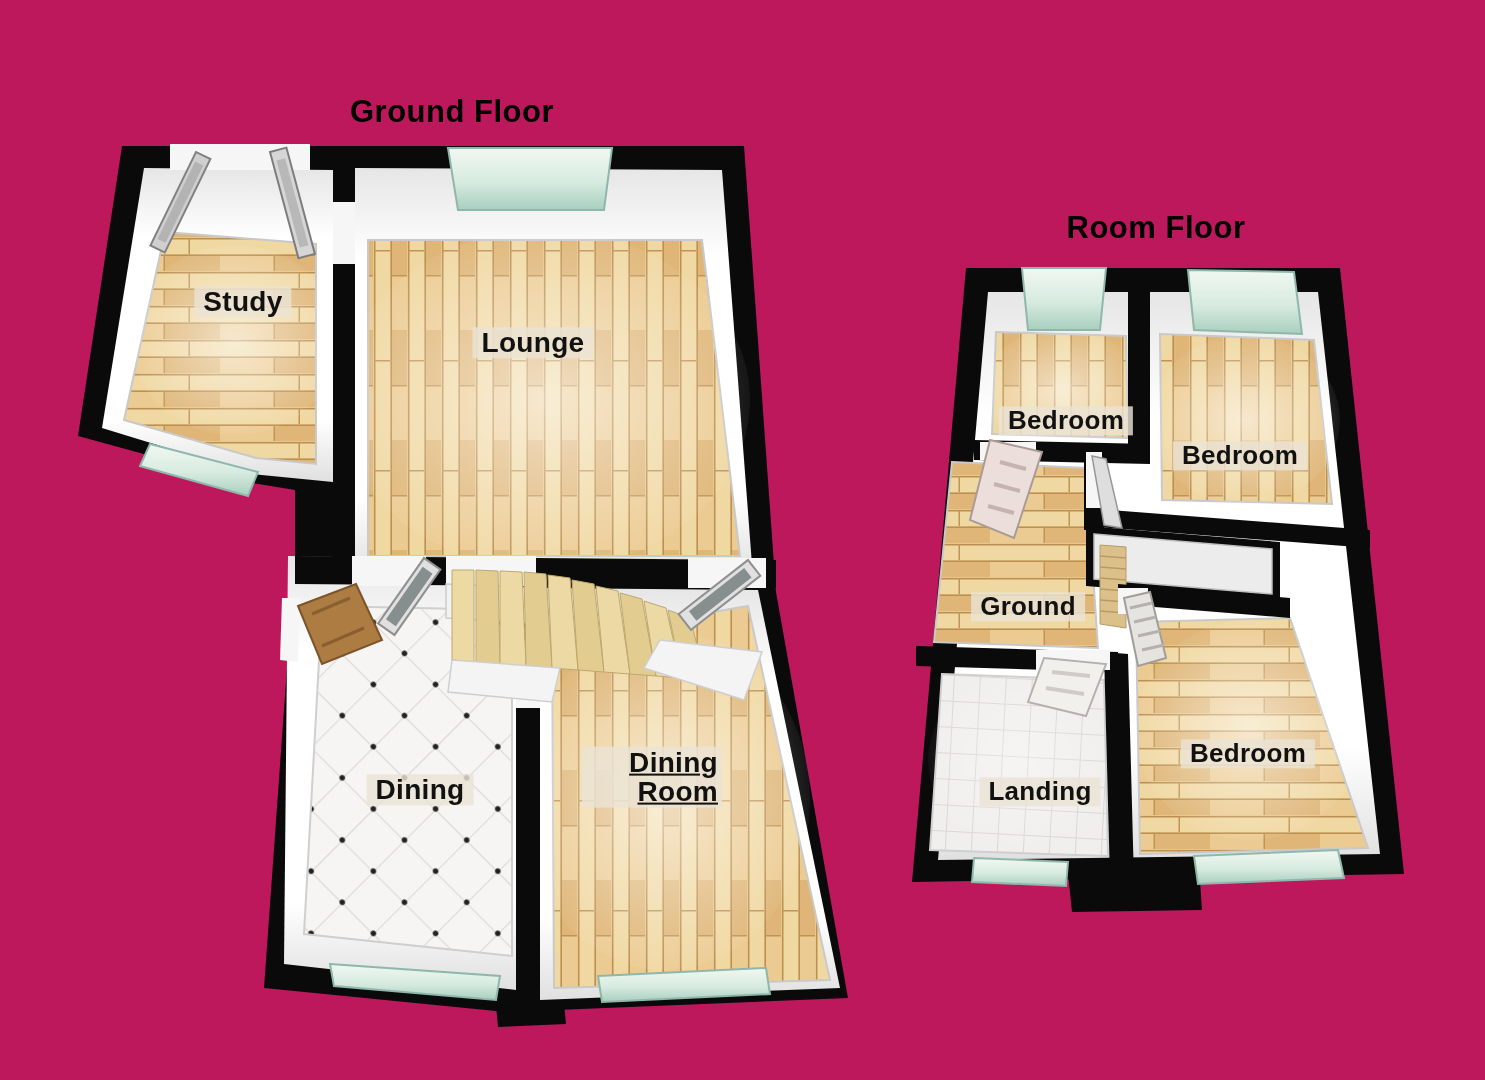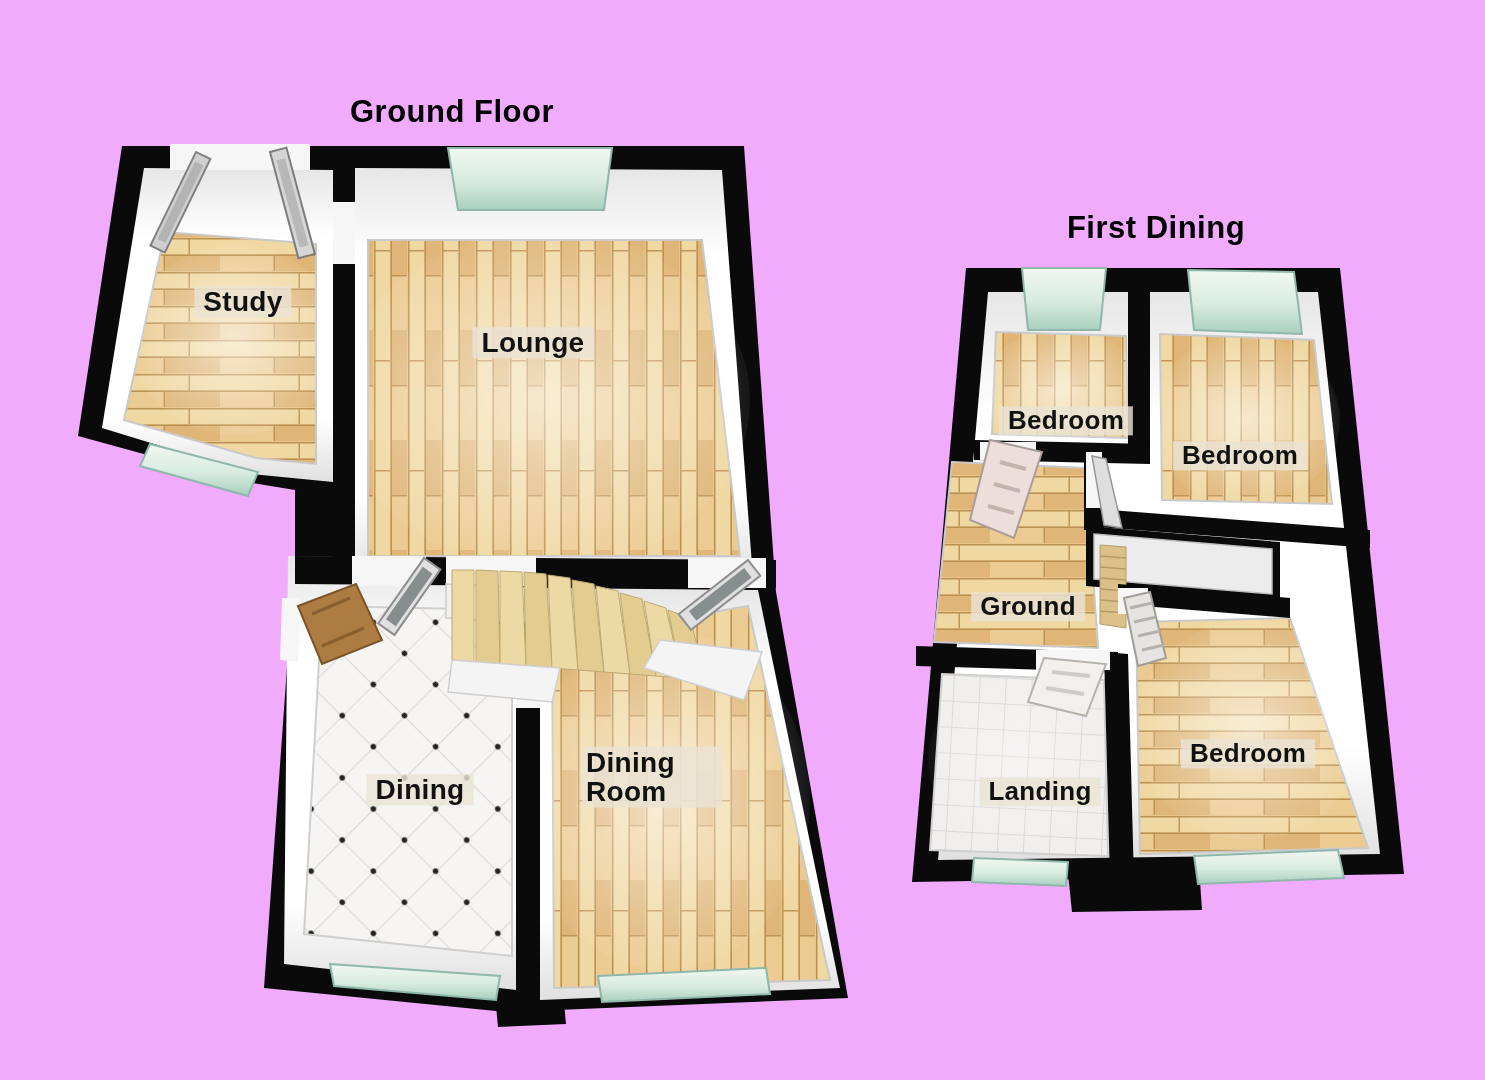--- a/index.html
+++ b/index.html
@@ -1,25 +1,25 @@
 <!DOCTYPE html>
 <html><head>
 <meta charset="utf-8">
 <style>
   html,body{margin:0;padding:0;background:#ffffff;}
-  .stage{position:relative;width:1485px;height:1080px;background:#f0abfc;overflow:hidden;
+  .stage{position:relative;width:1485px;height:1080px;background:#be185d;overflow:hidden;
          font-family:"Liberation Sans",sans-serif;}
   .stage svg{position:absolute;left:0;top:0;}
   .floor-title{position:absolute;transform:translate(-50%,-50%);font-weight:bold;
         font-size:31px;color:#000;white-space:nowrap;letter-spacing:.5px;}
   .room-label{position:absolute;transform:translate(-50%,-50%);
         background:rgba(234,227,212,.82);color:#111;font-weight:bold;font-size:28px;
         line-height:1.05;padding:1px 9px;white-space:nowrap;letter-spacing:.3px;text-align:center;}
   .room-label.small{font-size:26px;margin-top:44px;}
-  .room-label.two-line{white-space:normal;width:132px;text-align:left;padding:1px 4px;}
+  .room-label.two-line{white-space:normal;width:132px;text-align:right;padding:1px 4px;text-decoration:underline;}
 </style>
 </head>
 <body>
 
 <div class="stage">
 
 <svg width="1485" height="1080" viewBox="0 0 1485 1080">
   <defs>
     <pattern id="woodV" width="34" height="110" patternUnits="userSpaceOnUse">
       <rect width="34" height="110" fill="#e8c68c"></rect>
@@ -206,21 +206,21 @@
       </g>
       <g>
         <path d="M1044,658 L1106,664 L1086,716 L1028,702 Z" fill="#f2f0ed" stroke="#b5b2ae" stroke-width="2"></path>
         <path d="M1052,672 L1090,676 M1046,688 L1084,694" stroke="#cfccc7" stroke-width="4" fill="none"></path>
       </g>
     </g>
   </g>
 </svg>
 
   <div class="floor-title" style="left:452px;top:112px">Ground Floor</div>
-  <div class="floor-title" style="left:1156px;top:228px">First Dining</div>
+  <div class="floor-title" style="left:1156px;top:228px">Room Floor</div>
 
   <div class="room-label" style="left:243px;top:302px">Study</div>
   <div class="room-label" style="left:533px;top:343px">Lounge</div>
   <div class="room-label" style="left:420px;top:790px">Dining</div>
   <div class="room-label two-line" style="left:652px;top:777px">Dining Room</div>
 
   <div class="room-label small" style="left:1066px;top:377px">Bedroom</div>
   <div class="room-label small" style="left:1240px;top:412px">Bedroom</div>
   <div class="room-label small" style="left:1028px;top:563px">Ground</div>
   <div class="room-label small" style="left:1040px;top:748px">Landing</div>

